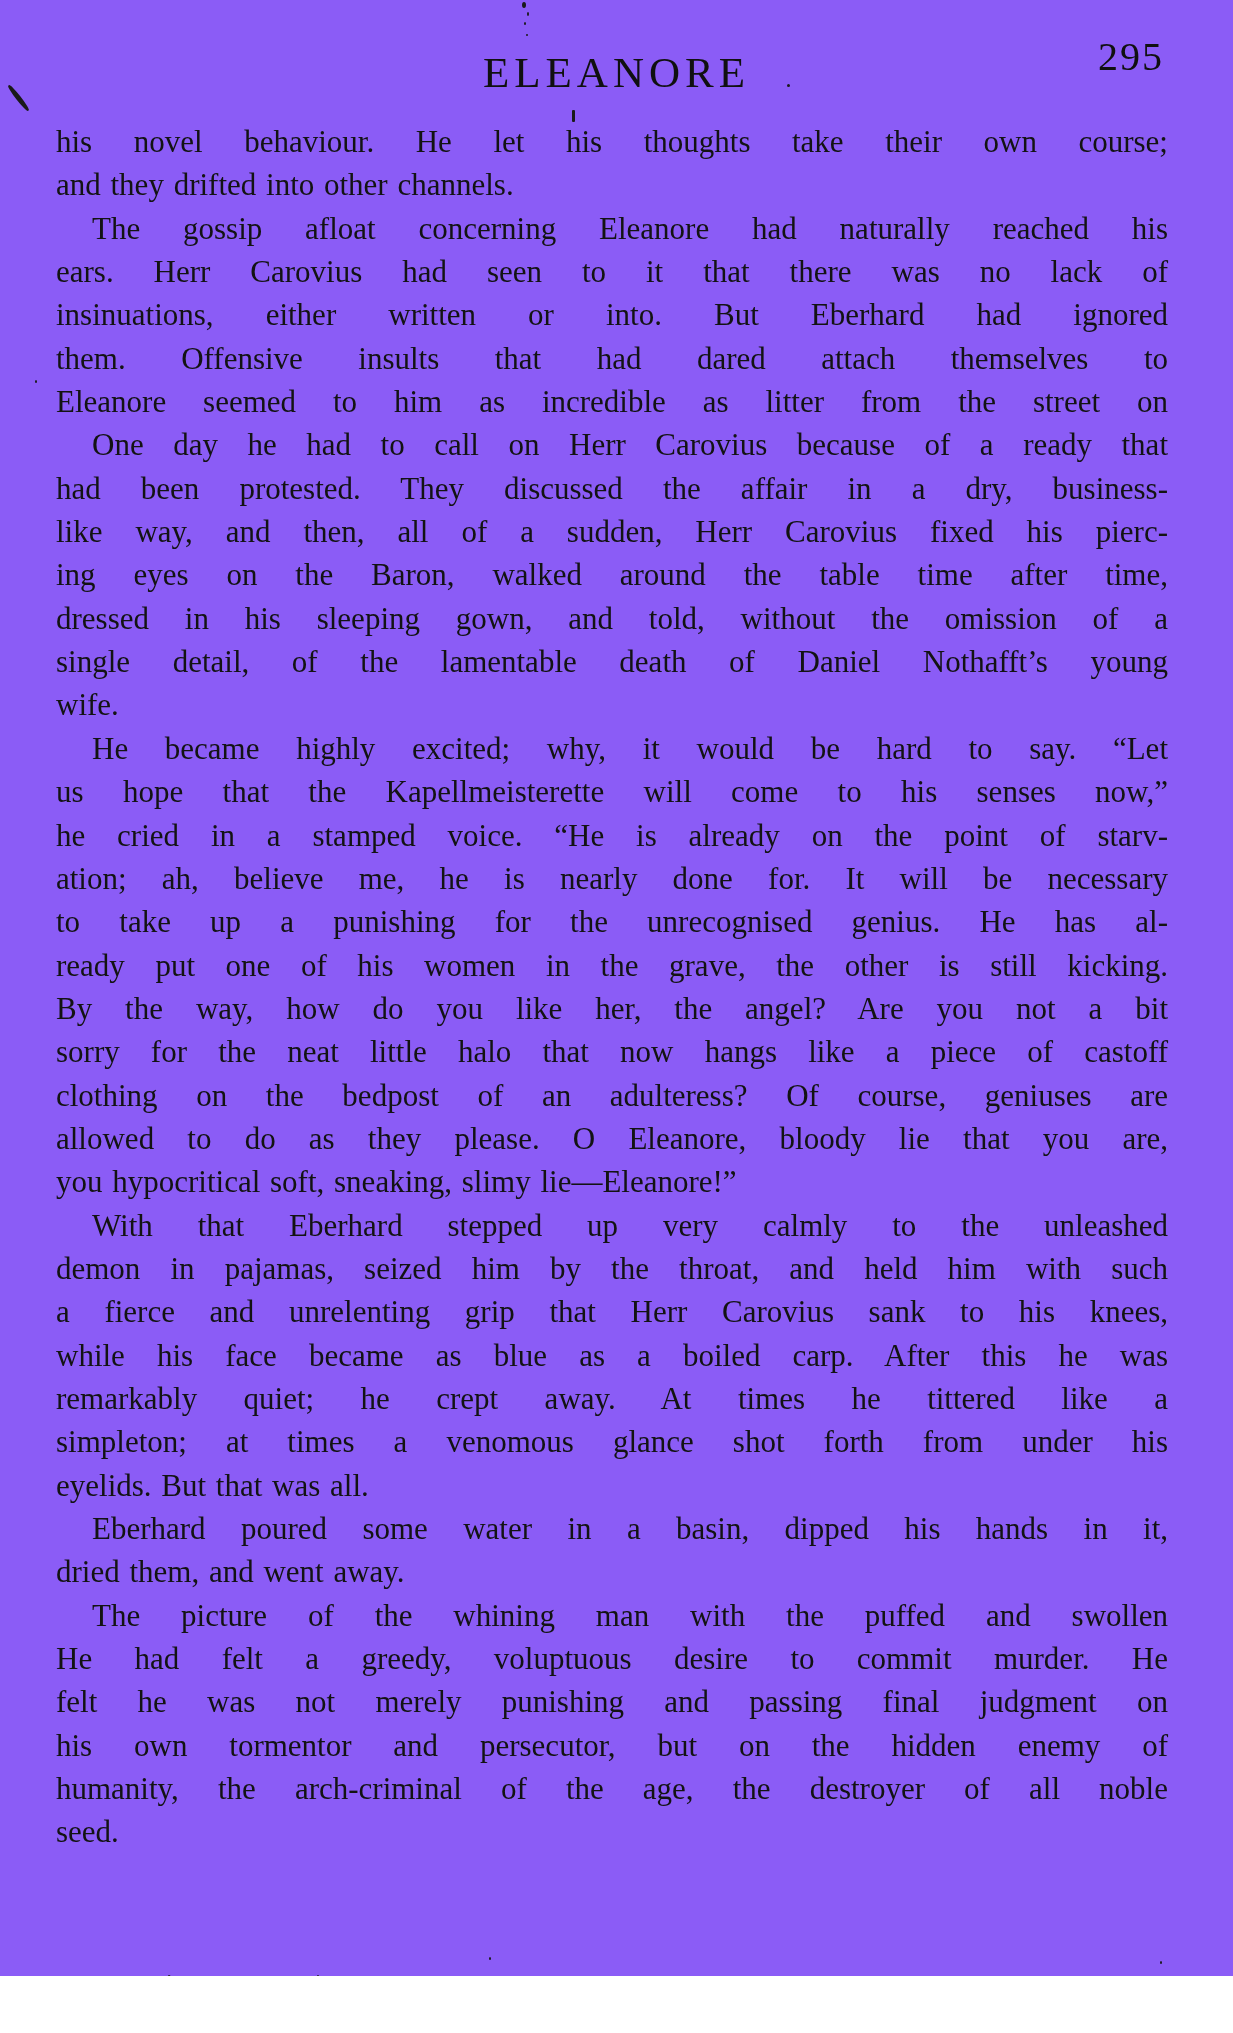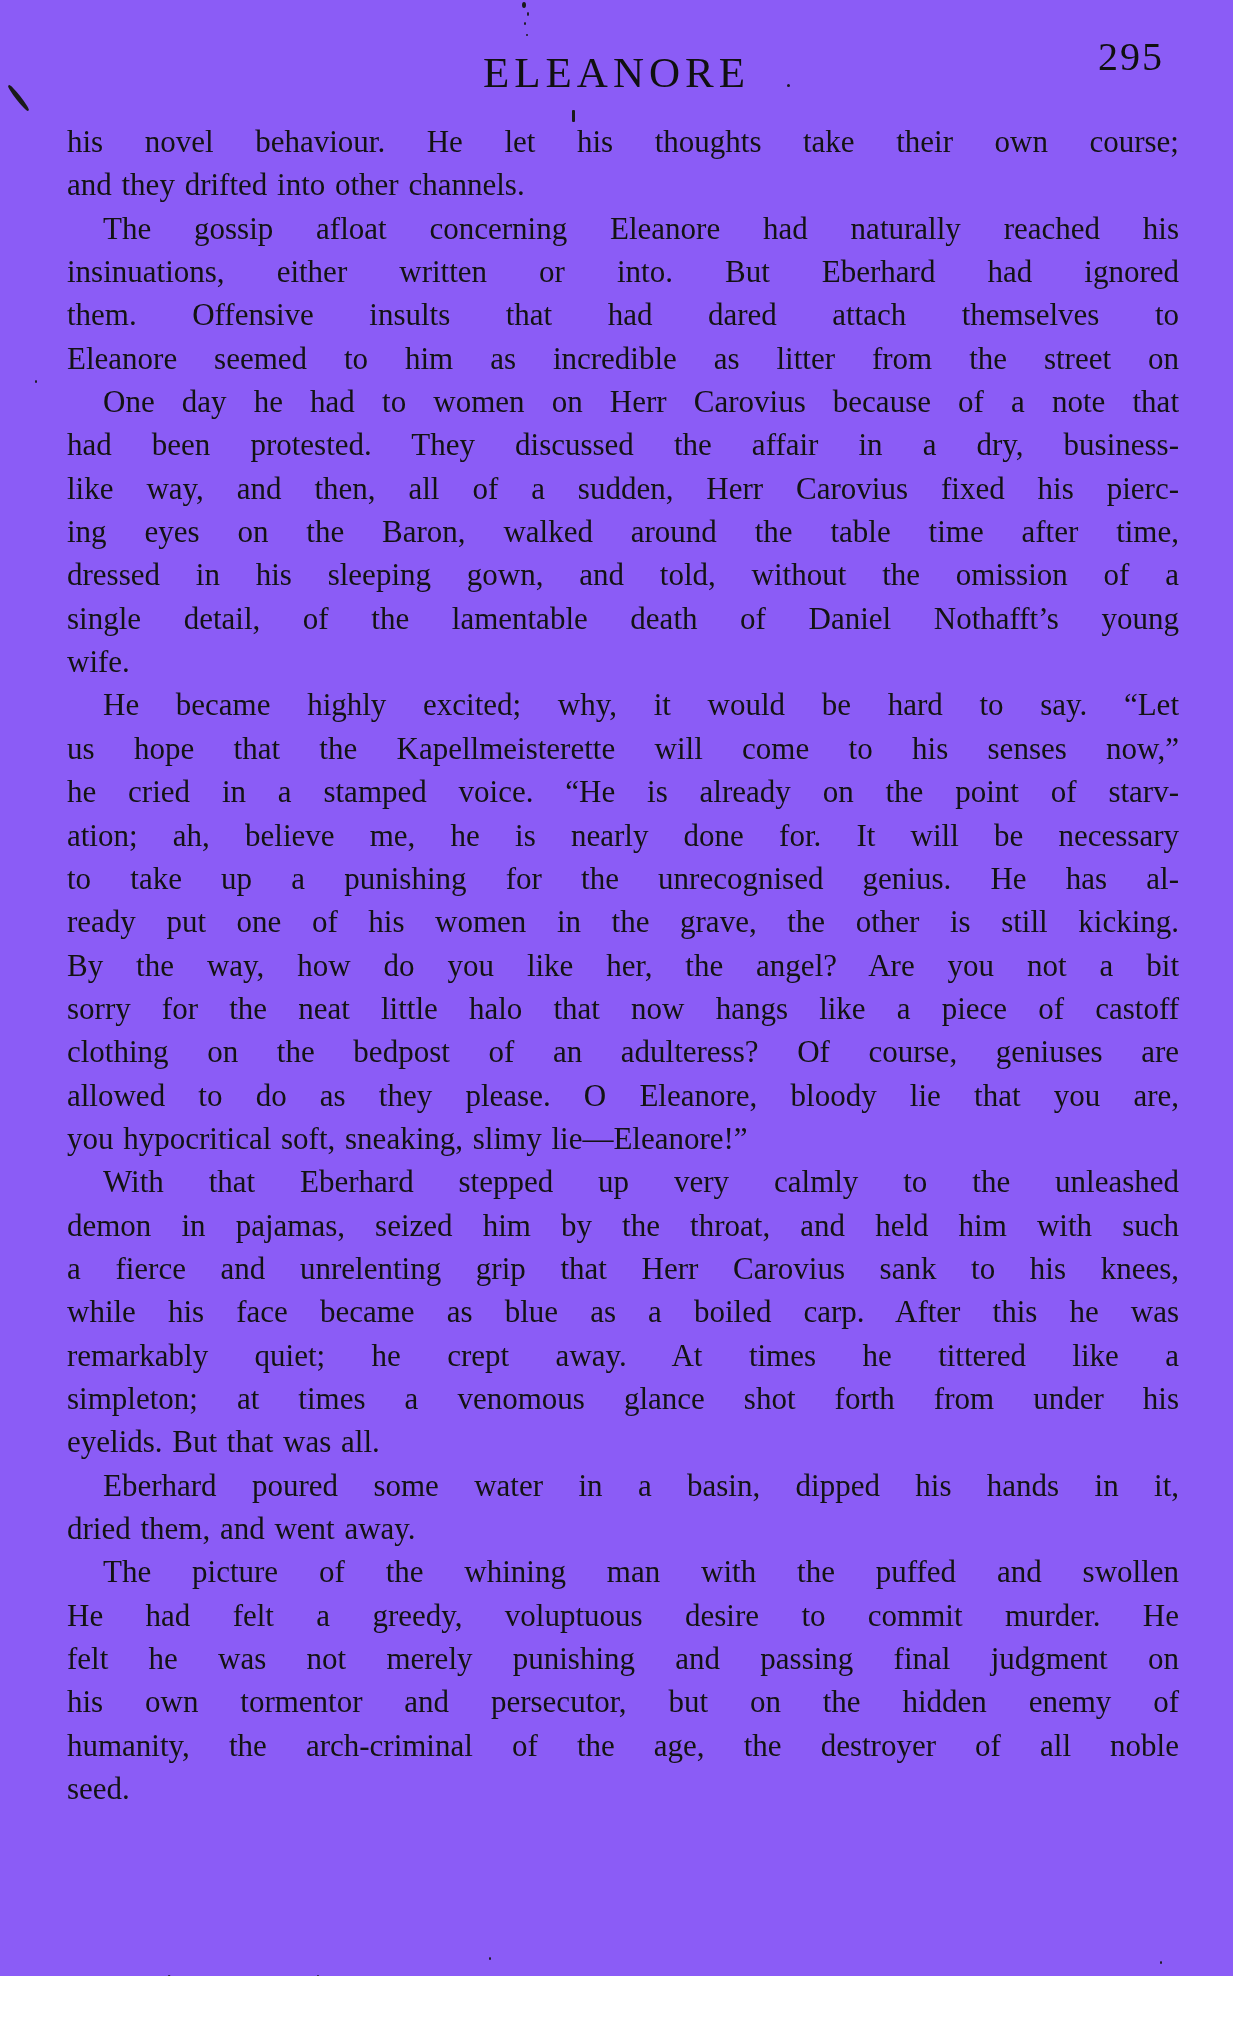--- a/index.html
+++ b/index.html
@@ -26,21 +26,21 @@
   .page-num {
     position: absolute;
     top: 33px;
     left: 1098px;
     font-size: 40px;
     letter-spacing: 2px;
     color: #101010;
   }
   .text-body {
     position: absolute;
-    left: 67px;
+    left: 56px;
     top: 120px;
     width: 1112px;
   }
   .line {
     font-size: 31px;
     height: 43.35px;
     line-height: 43.35px;
     text-align: justify;
     text-align-last: justify;
     word-spacing: 2px;
@@ -74,24 +74,25 @@
 <div class="page">
 
   <div class="running-title">ELEANORE</div>
 
   <div class="page-num">295</div>
 
   <div class="text-body">
       <div class="line">his novel behaviour.  He let his thoughts take their own course;</div>
       <div class="line para-end">and they drifted into other channels.</div>
       <div class="line indent">The gossip afloat concerning Eleanore had naturally reached his</div>
+      <div class="line">ears.  Herr Carovius had seen to it that there was no lack of</div>
       <div class="line">insinuations, either written or into.  But Eberhard had ignored</div>
       <div class="line">them.  Offensive insults that had dared attach themselves to</div>
       <div class="line">Eleanore seemed to him as incredible as litter from the street on</div>
-      <div class="line indent">One day he had to women on Herr Carovius because of a note that</div>
+      <div class="line indent">One day he had to call on Herr Carovius because of a ready that</div>
       <div class="line">had been protested.  They discussed the affair in a dry, business-</div>
       <div class="line">like way, and then, all of a sudden, Herr Carovius fixed his pierc-</div>
       <div class="line">ing eyes on the Baron, walked around the table time after time,</div>
       <div class="line">dressed in his sleeping gown, and told, without the omission of a</div>
       <div class="line">single detail, of the lamentable death of Daniel Nothafft’s young</div>
       <div class="line para-end">wife.</div>
       <div class="line indent">He became highly excited; why, it would be hard to say.  “Let</div>
       <div class="line">us hope that the Kapellmeisterette will come to his senses now,”</div>
       <div class="line">he cried in a stamped voice.  “He is already on the point of starv-</div>
       <div class="line">ation; ah, believe me, he is nearly done for.  It will be necessary</div>

